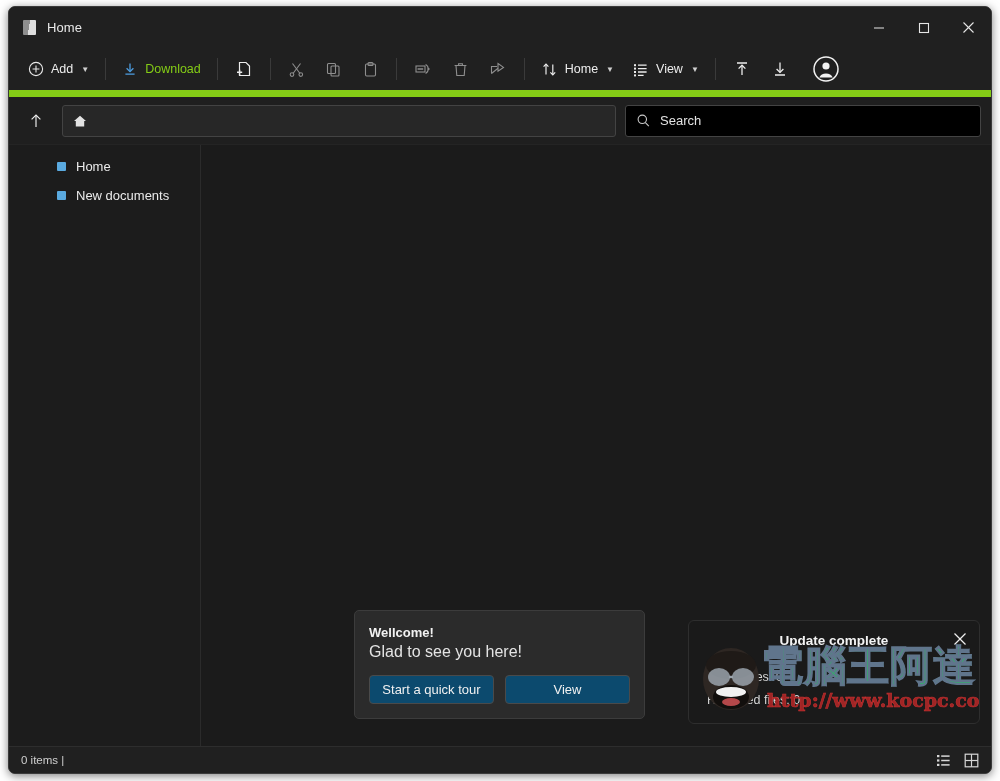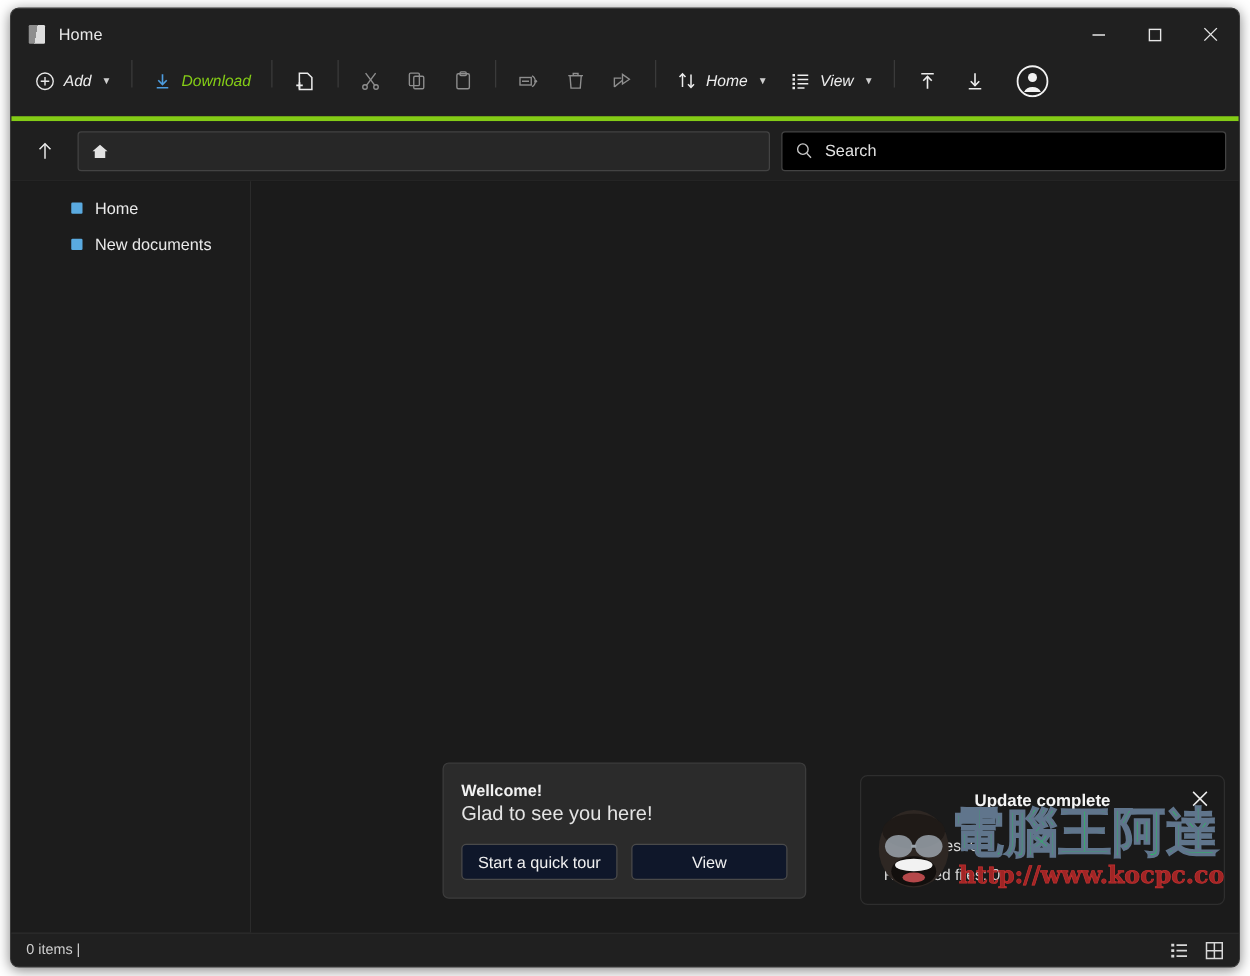--- a/index.html
+++ b/index.html
@@ -43,26 +43,25 @@
     width: 45px; height: 100%;
     display: flex; align-items: center; justify-content: center;
     color: #e6e6e6;
   }
   .win-btn svg { display: block; }
 
   
   .toolbar {
     height: 49px;
     background: #202020;
-    border-bottom: 4px solid #84cc16;
-    display: flex;
-    align-items: flex-start;
+    border-bottom: 7px solid #84cc16;
+    display: flex;
+    align-items: center;
     padding: 0 10px;
     flex: 0 0 auto;
-    font-style: italic;
   }
   .tb-item {
     height: 33px;
     display: flex; align-items: center;
     gap: 7px;
     padding: 0 9px;
     border-radius: 4px;
     color: #ededed;
     font-size: 12.5px;
     white-space: nowrap;
@@ -181,21 +180,21 @@
     padding: 14px 14px 14px 14px;
   }
   .welcome-title {
     color: #f2f2f2; font-size: 13px; font-weight: bold; margin-bottom: 3px;
   }
   .welcome-sub { color: #e4e4e4; font-size: 16px; margin-bottom: 14px; }
   .welcome-actions { display: flex; gap: 11px; }
   .w-btn {
     flex: 1 1 0;
     height: 29px;
-    background: #0f172a;
+    background: #0c4a6e;
     border: 1px solid #4a4a4a;
     border-radius: 4px;
     color: #f0f0f0;
     font-size: 13px;
     display: flex; align-items: center; justify-content: center;
     font-family: "Liberation Sans", sans-serif;
   }
 
   
   .notify {

